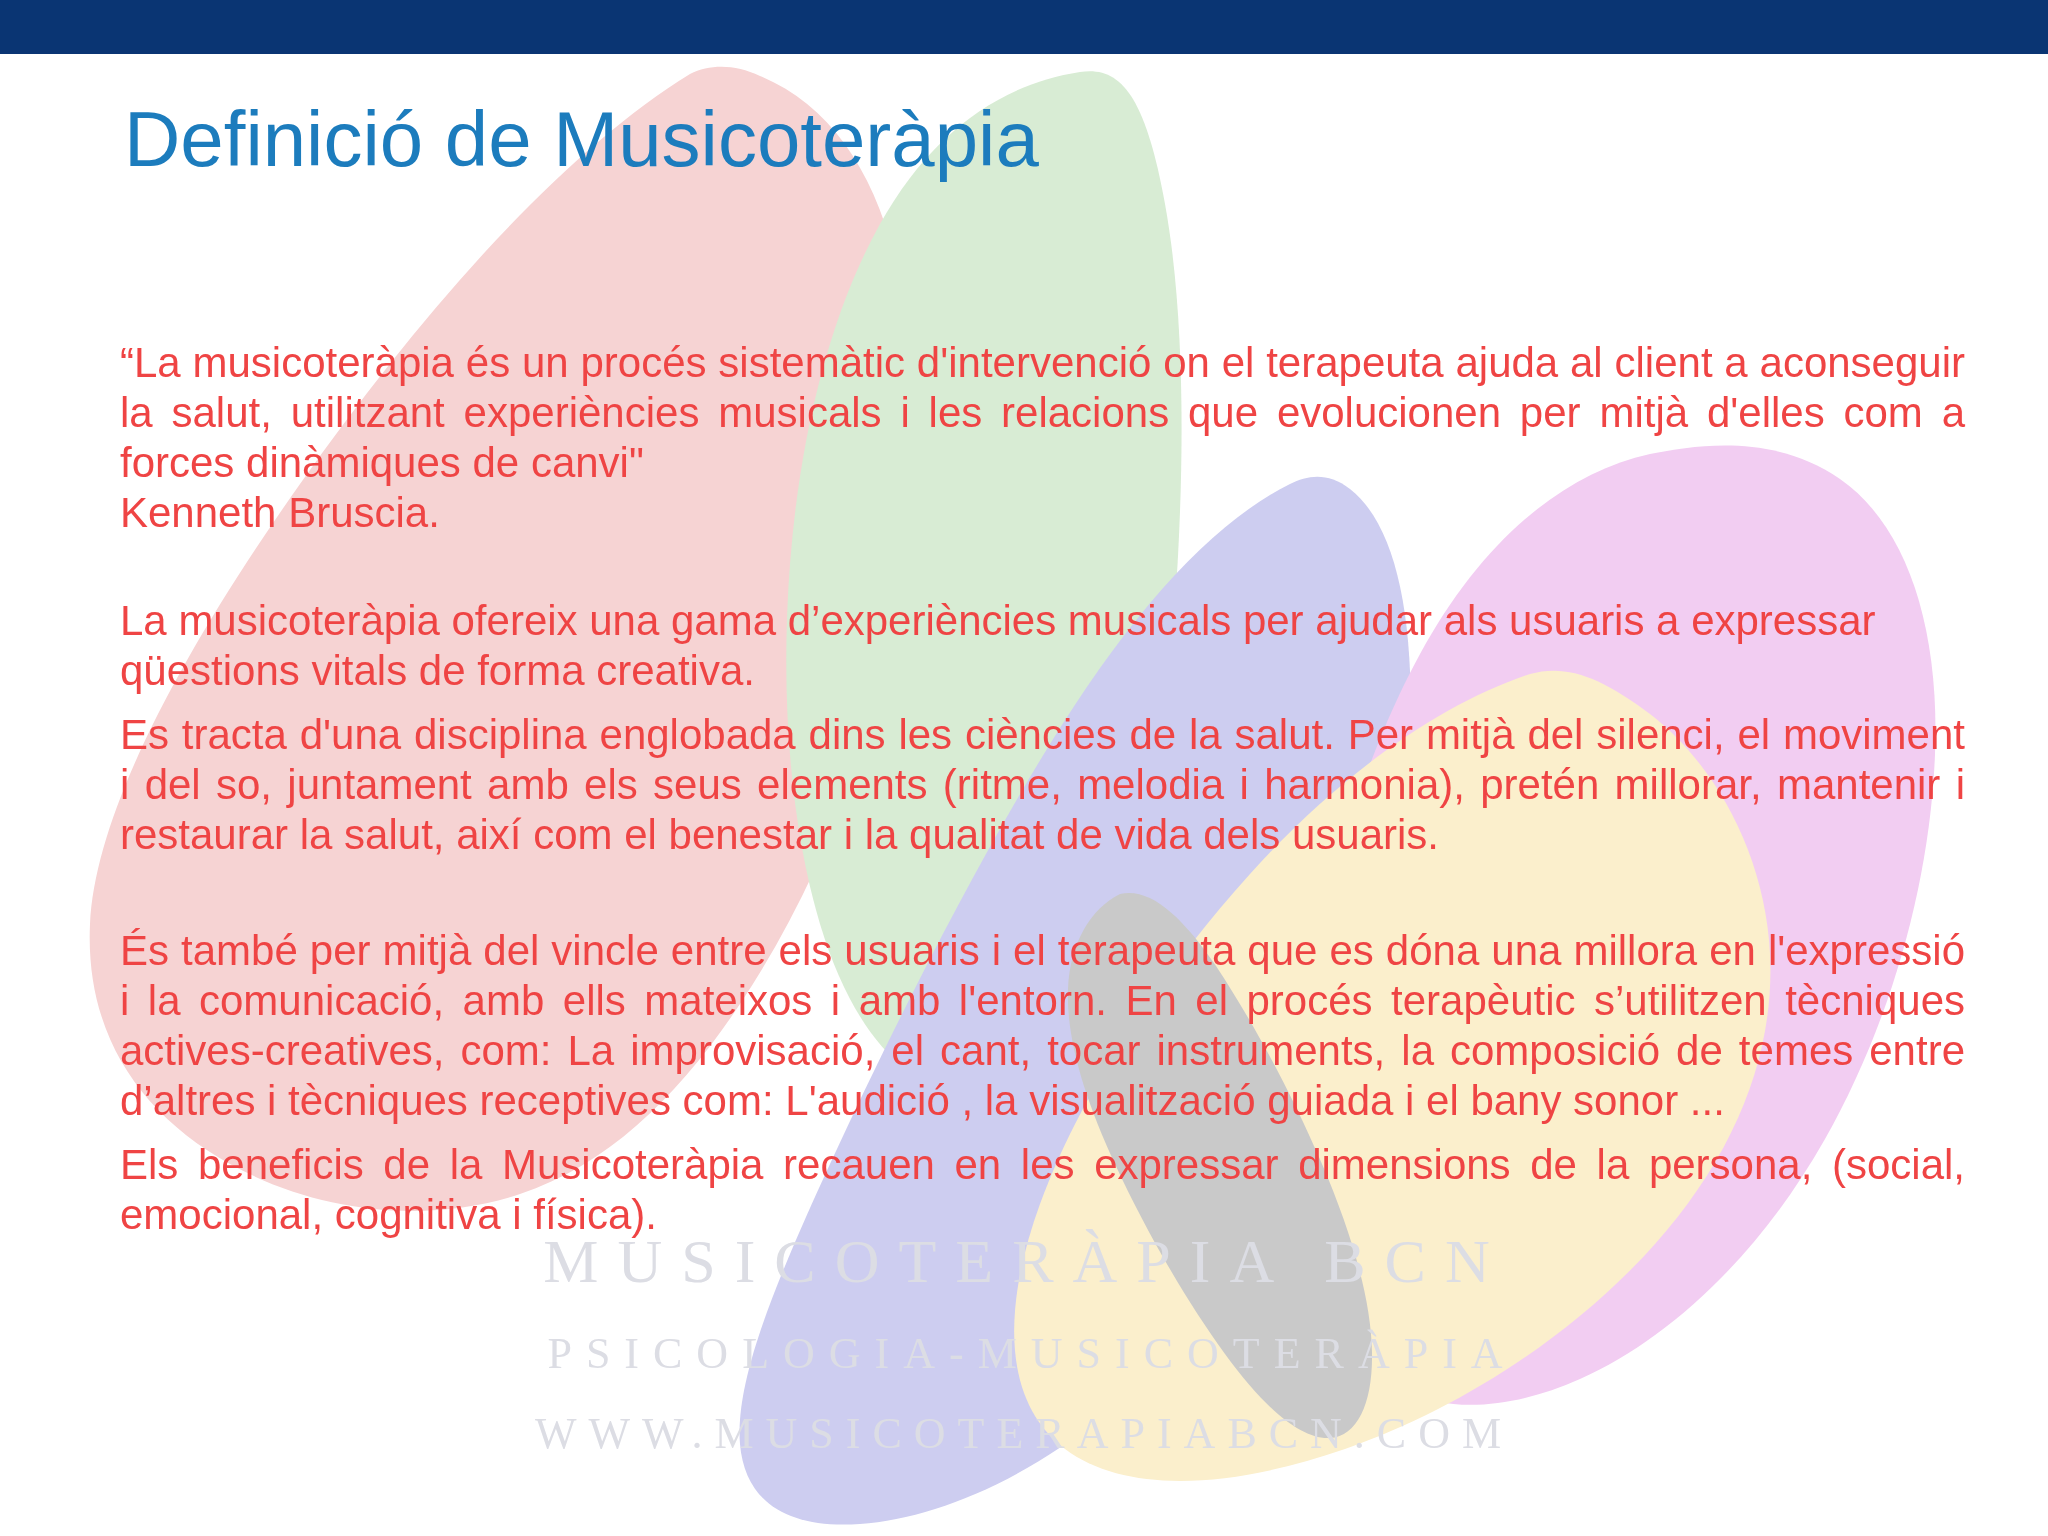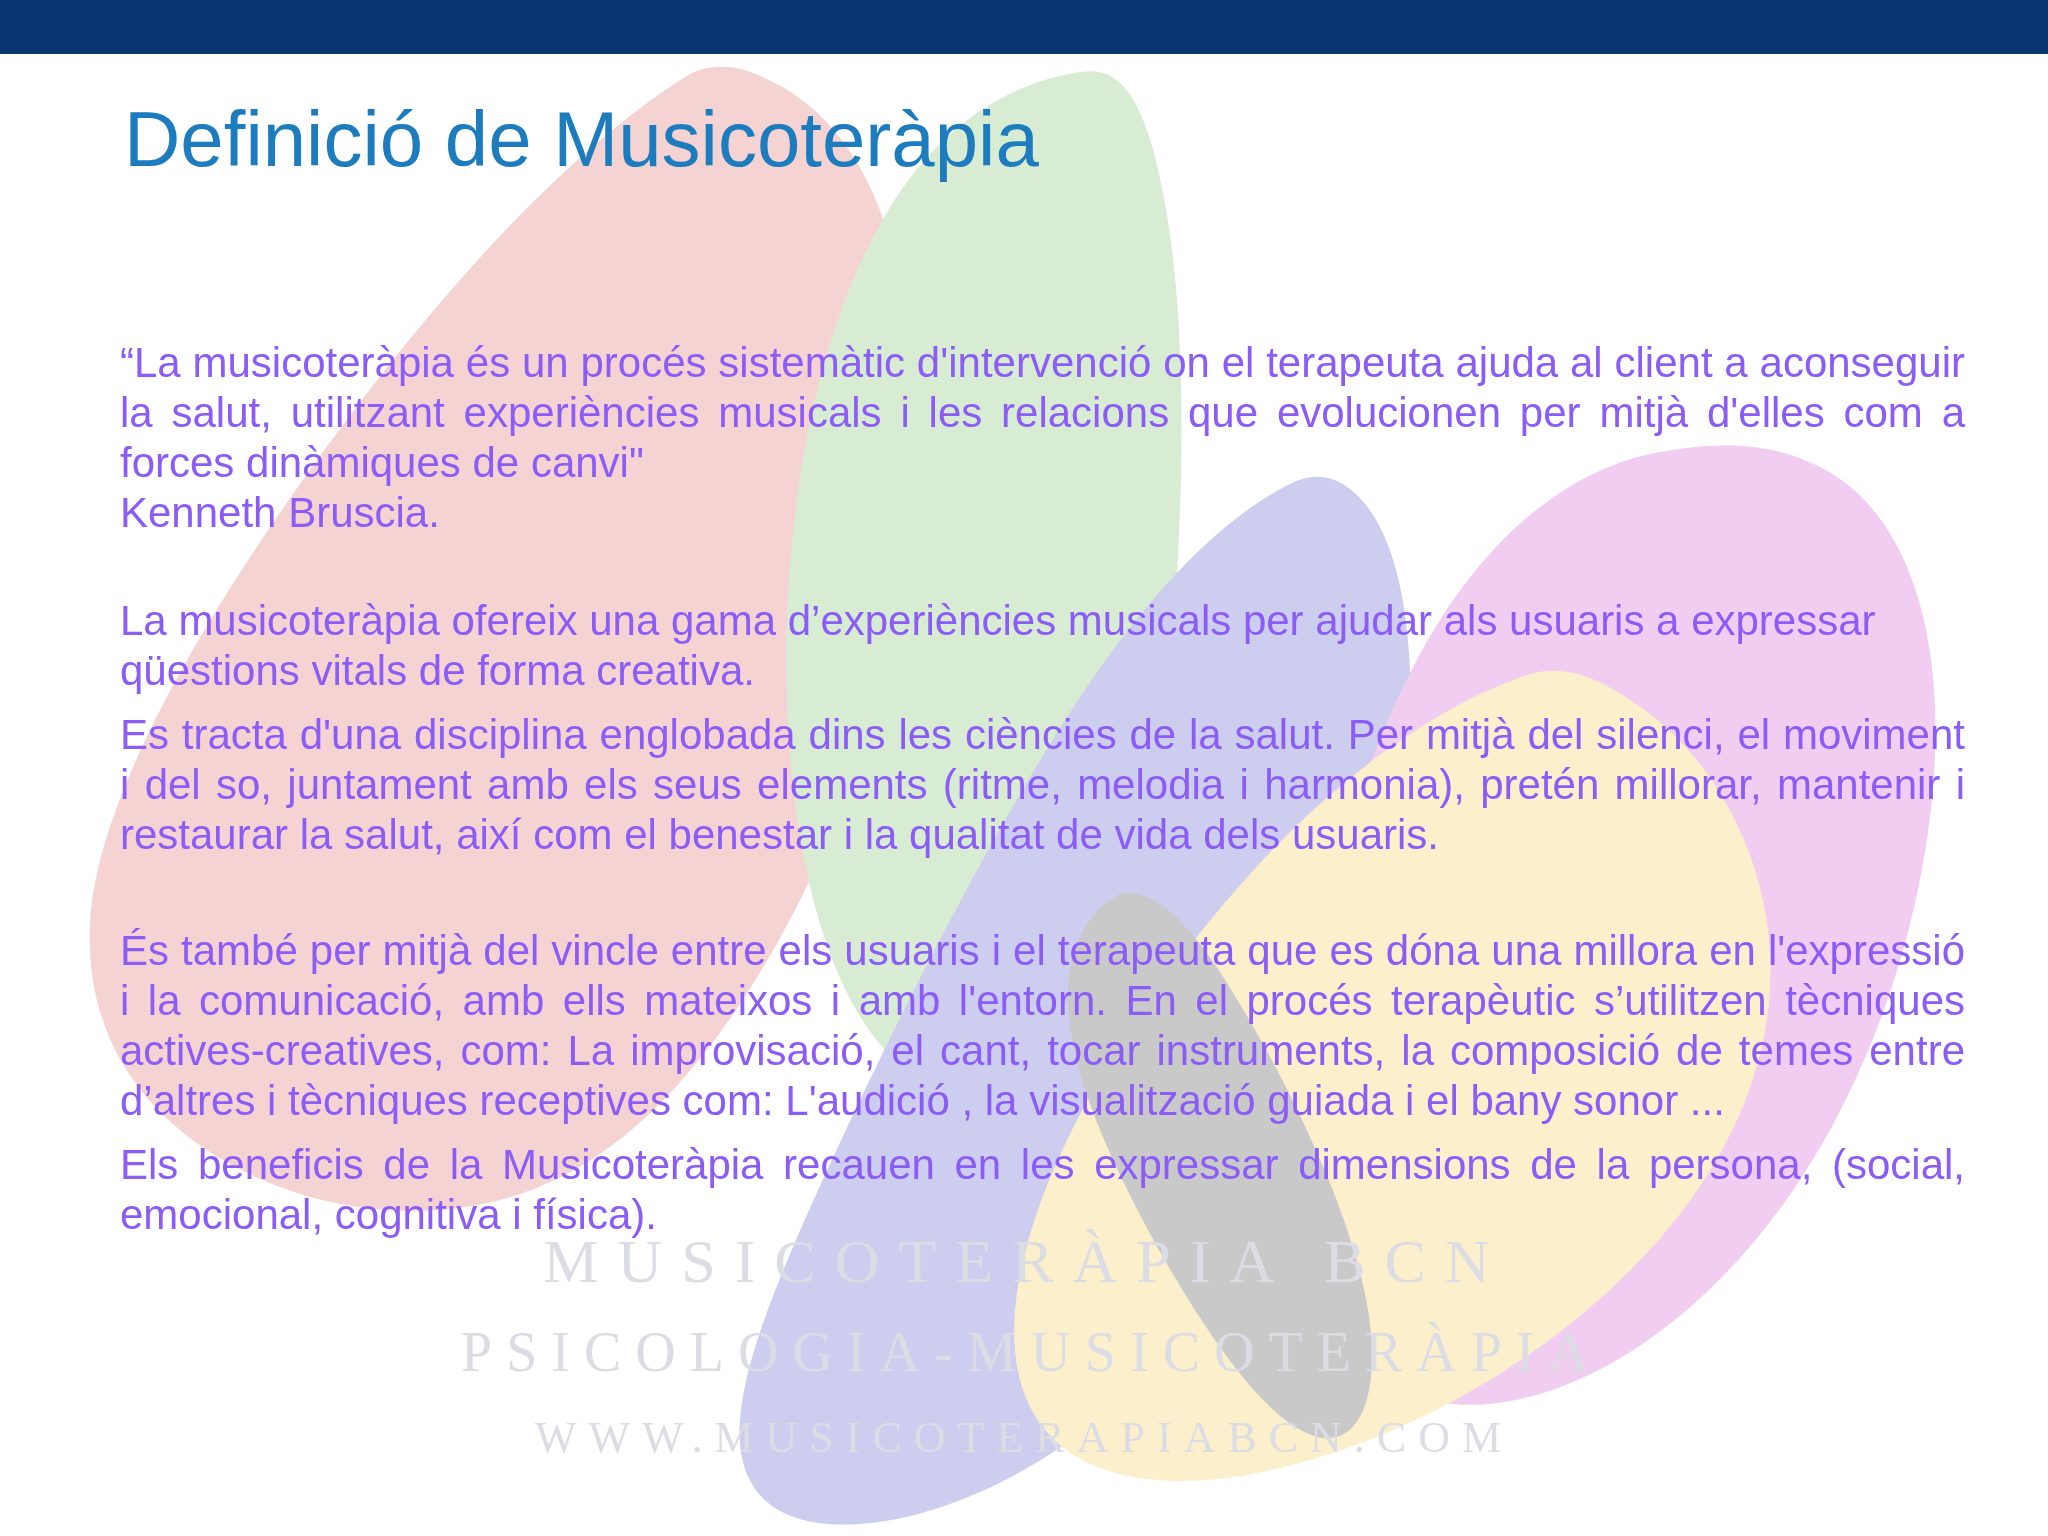--- a/index.html
+++ b/index.html
@@ -53,24 +53,24 @@
     font-weight: 400;
     white-space: nowrap;
   }
   #wm-line-1 {
     font-size: 62px;
     letter-spacing: 19px;
     line-height: 1.0;
     padding-left: 4px;
   }
   #wm-line-2 {
-    font-size: 56px;
+    font-size: 44px;
     letter-spacing: 14px;
     line-height: 1.0;
-    margin-top: 32px;
+    margin-top: 40px;
     padding-left: 16px;
   }
   #wm-line-3 {
     font-size: 44px;
     letter-spacing: 12px;
     line-height: 1.0;
     margin-top: 36px;
   }
 
   
@@ -92,21 +92,21 @@
     font-family: "Liberation Sans", sans-serif;
     font-weight: 400;
     white-space: nowrap;
   }
 
   #body-block {
     position: absolute;
     left: 120px;
     top: 338px;
     width: 1845px;
-    color: #8b5cf6;
+    color: #ef4444;
     font-size: 42px;
     line-height: 1.19;
     font-family: "Liberation Sans", sans-serif;
   }
 
   .para {
     margin: 0;
     text-align: justify;
     text-justify: inter-word;
   }

